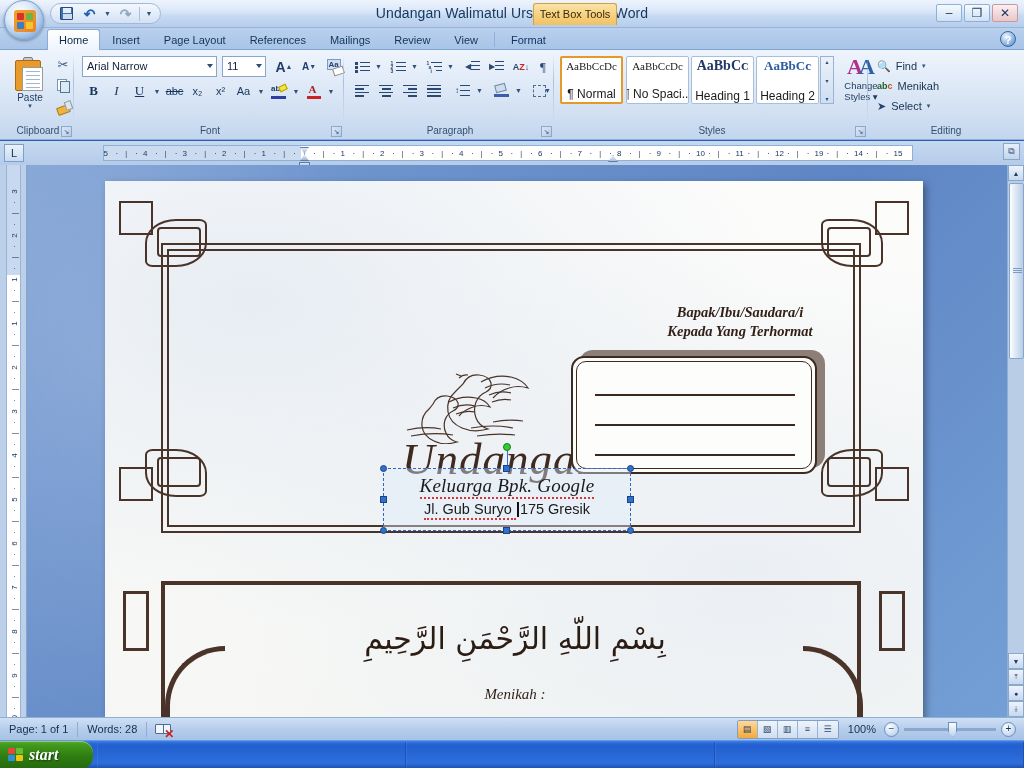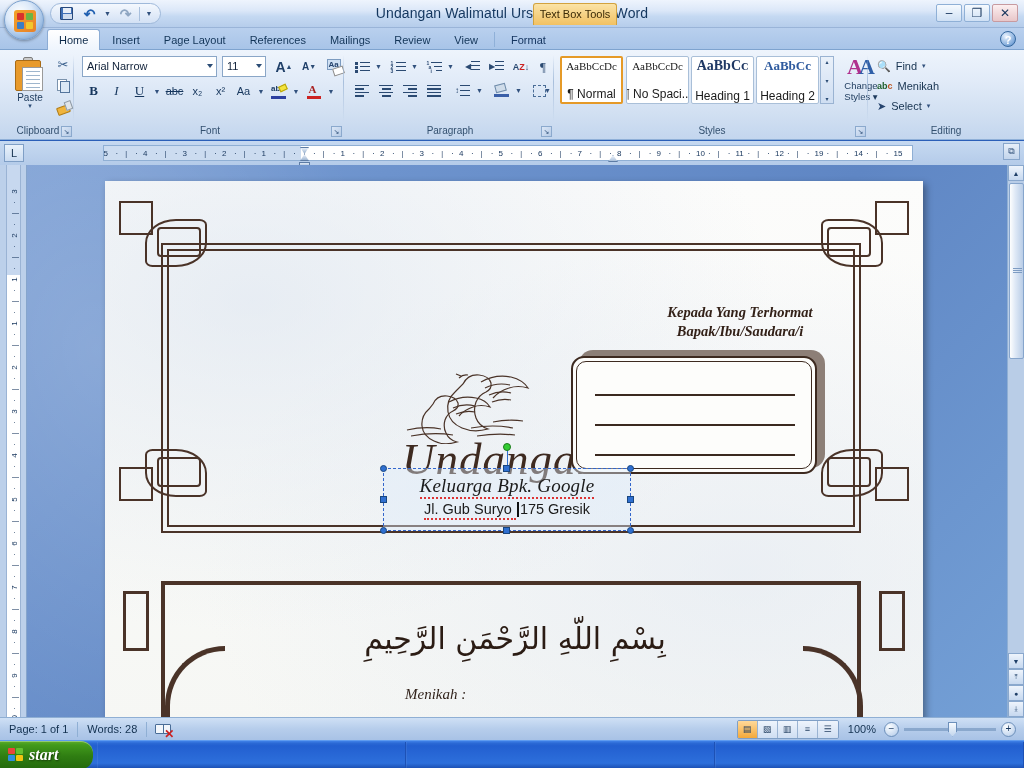--- a/index.html
+++ b/index.html
@@ -380,21 +380,21 @@
     border:1px solid #3d2a20; border-radius:10px;
   }
   .nc-line{ position:absolute; left:22px; width:200px; height:1.6px; background:#3b291f; }
 
   .bismillah{
     position:absolute; left:230px; top:440px; width:360px; text-align:center;
     font-size:30px; color:#2b1c14; font-family:"DejaVu Sans", sans-serif; line-height:36px;
     direction:rtl;
   }
   .menikah{
-    position:absolute; left:300px; top:505px; width:220px; 
+    position:absolute; left:300px; top:505px; width:220px; text-align:center;
     font-family:"Liberation Serif",serif; font-style:italic; font-size:15px; color:#2e1f17;
   }
   .lower-frame{
     position:absolute; left:56px; top:400px; width:700px; height:145px;
     border:4px solid #4a3328; border-bottom:none;
   }
   .lf-sq{ position:absolute; width:26px;height:60px; border:3px solid #4a3328;}
   .lf-arc{ position:absolute; width:60px;height:110px; border:5px solid #4a3328; }
 
   
@@ -992,22 +992,22 @@
           <path d="M52 36 q13 -7 27 -4 q10 2 14 9 q-9 -3 -17 0 q-9 3 -14 9"></path>
           <path d="M56 42 q11 -5 22 -2 M59 48 q10 -4 19 -2"></path>
           <path d="M10 64 q18 -4 34 -1 M14 70 q22 -4 42 -1 M74 62 q22 -4 42 0 M80 70 q20 -3 38 -1 M96 56 q16 -3 30 -1"></path>
           <path d="M62 12 q4 -4 9 -3 M64 10 l-5 -2"></path>
         </g>
       </svg>
 
       <div class="undangan-word">Undangan</div>
 
       <div class="kepada">
+        <div>Bapak/Ibu/Saudara/i</div>
         <div>Kepada Yang Terhormat</div>
-        <div>Bapak/Ibu/Saudara/i</div>
       </div>
 
       <div class="namecard">
         <div class="shadow"></div>
         <div class="box">
           <div class="nc-line" style="top:36px"></div>
           <div class="nc-line" style="top:66px"></div>
           <div class="nc-line" style="top:96px"></div>
         </div>
       </div>

